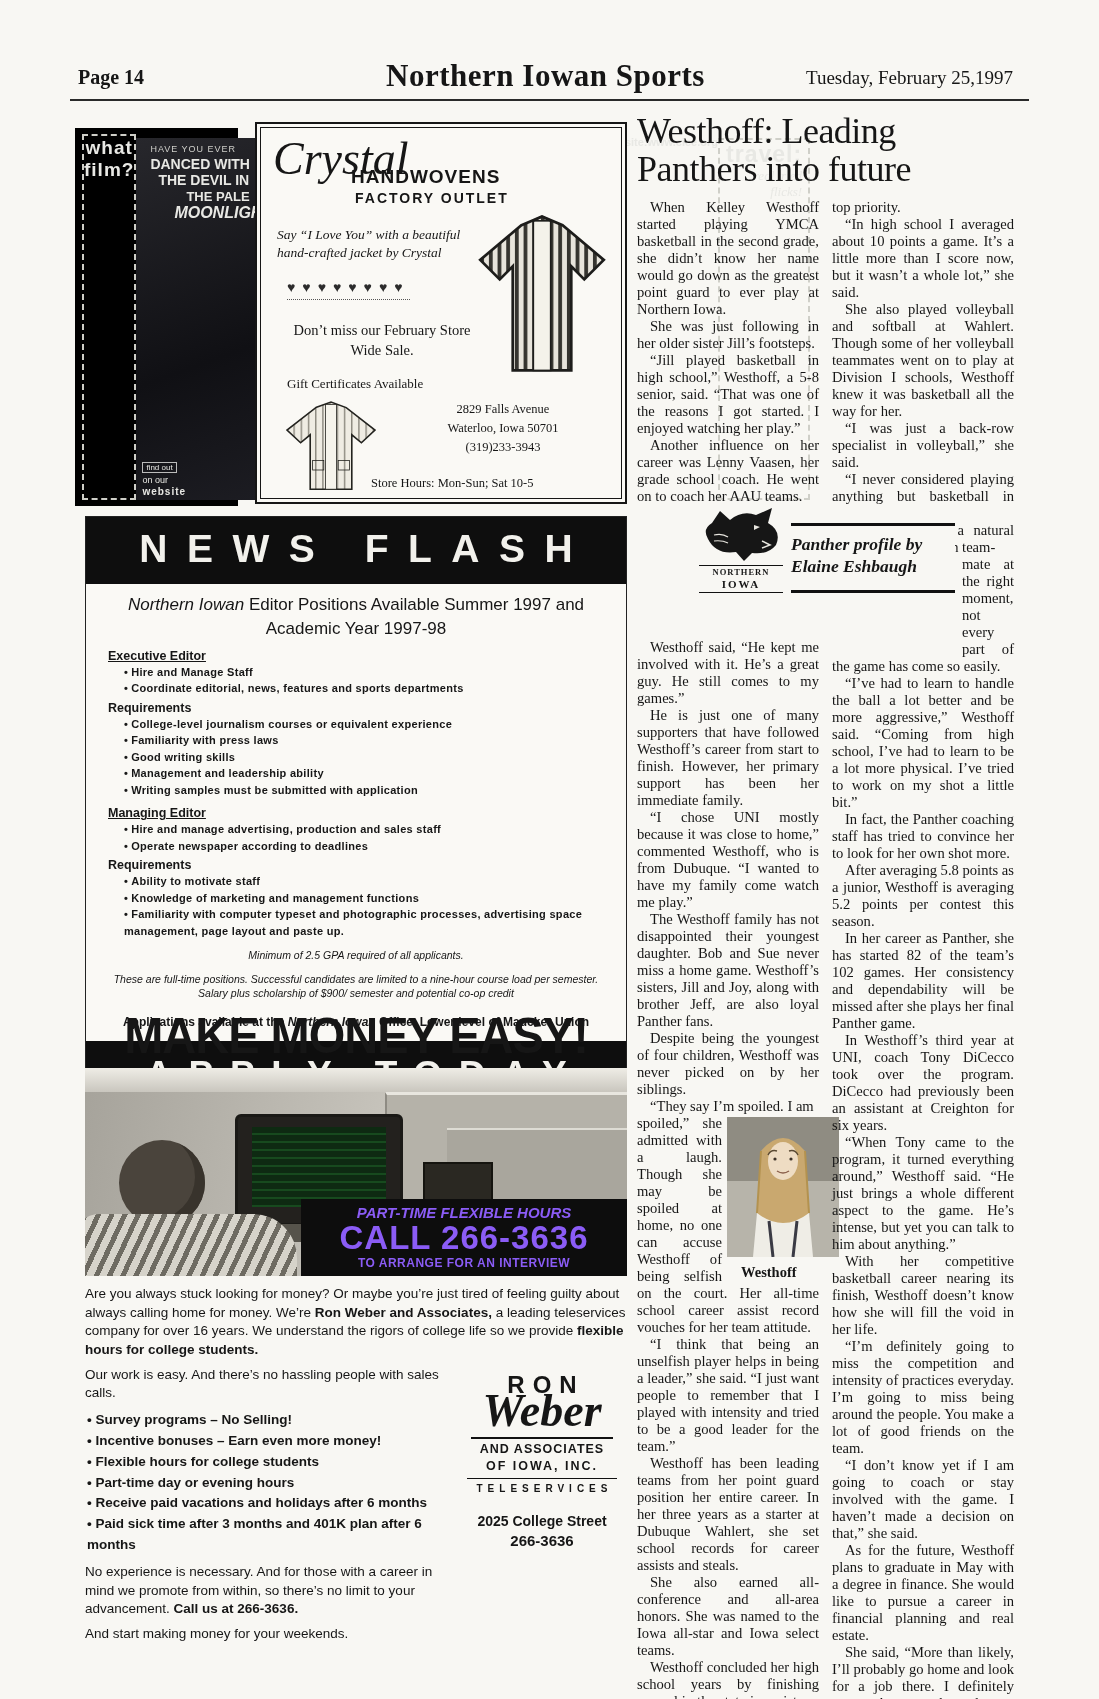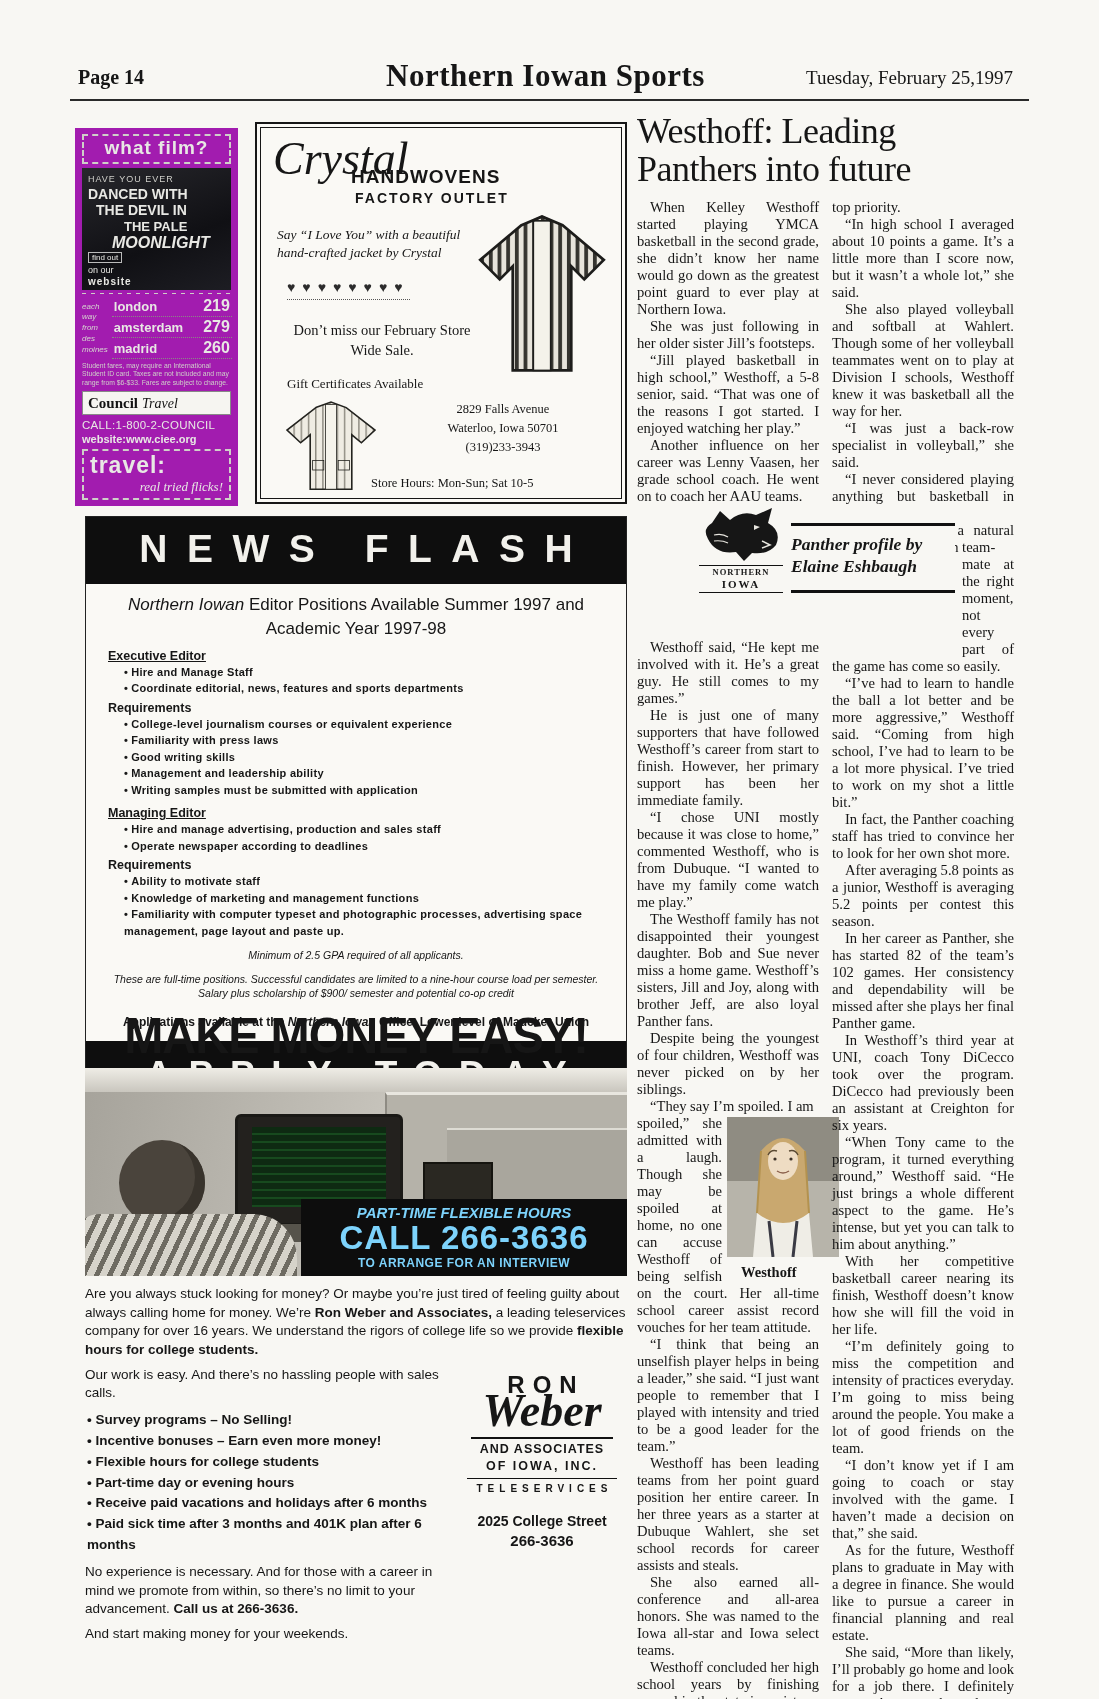--- a/index.html
+++ b/index.html
@@ -7,23 +7,23 @@
 .page{position:relative;width:1099px;height:1699px;margin:0 auto;background:#f8f7f3;color:#161616;overflow:hidden}
 
 
 .page-head{position:absolute;left:78px;right:86px;top:50px;height:44px}
 .pnum{position:absolute;left:0;bottom:5px;font-size:20px;font-weight:bold}
 .ptitle{position:absolute;left:0;right:0;bottom:0;text-align:center;font-size:31px;font-weight:bold;letter-spacing:.5px}
 .pdate{position:absolute;right:0;bottom:5px;font-size:19px}
 .head-rule{position:absolute;left:70px;right:70px;top:99px;border-top:2px solid #2a2a2a}
 
 
-.film-ad{position:absolute;left:75px;top:128px;width:163px;height:378px;background:#a21caf;color:#e8e8e4;font-family:"Liberation Sans",sans-serif;padding:6px 7px;display:flex;flex-direction:column}
+.film-ad{position:absolute;left:75px;top:128px;width:163px;height:378px;background:#000000;color:#e8e8e4;font-family:"Liberation Sans",sans-serif;padding:6px 7px;display:flex;flex-direction:row}
 .fa-title{border:2px dashed #cfcfc8;text-align:center;font-weight:bold;font-size:19px;padding:1px 0 3px;letter-spacing:1px}
-.fa-quote{margin-top:4px;background:linear-gradient(160deg,#27272c,#101014 60%,#1d1d23);padding:6px 6px 4px;flex:0 0 122px;position:relative}
+.fa-quote{margin-top:4px;background:linear-gradient(160deg,#27272c,#101014 60%,#1d1d23);padding:6px 14px 4px;flex:0 0 122px;position:relative}
 .fq0{font-size:9px;letter-spacing:1px;color:#cfcfca}
 .fq1{font-size:14px;font-weight:bold;margin-top:2px}
 .fq2{font-size:14px;font-weight:bold;margin-left:8px}
 .fq3{font-size:13px;font-weight:bold;margin-left:36px;margin-top:1px}
 .fq4{font-size:16px;font-weight:bold;font-style:italic;margin-left:24px}
 .fa-find{position:absolute;left:6px;bottom:27px;font-size:8px;border:1px solid #bbb;padding:0 3px}
 .fa-onour{position:absolute;left:6px;bottom:15px;font-size:9px}
 .fa-webword{position:absolute;left:6px;bottom:3px;font-size:10px;font-weight:bold;letter-spacing:1px}
 .perf{height:5px;margin:3px 0 2px;background:repeating-linear-gradient(90deg,#cfcfc8 0 4px,transparent 4px 9px)}
 .fa-prices{display:flex;gap:4px}
@@ -77,21 +77,21 @@
 .ma-photo{position:relative;height:208px;background:linear-gradient(100deg,#a6a39b,#c7c4bc 55%,#b3b0a8);overflow:hidden}
 .ph-ceil{position:absolute;left:0;top:0;right:0;height:24px;background:linear-gradient(#efede6,#c9c6be)}
 .ph-cube1{position:absolute;left:300px;top:24px;width:242px;height:124px;background:#b5b2a9;border-top:3px solid #e8e6df;border-left:2px solid #8e8b83}
 .ph-cube2{position:absolute;left:362px;top:60px;width:180px;height:90px;background:#a9a69d;border-top:2px solid #dedcd4}
 .ph-monitor{position:absolute;left:150px;top:46px;width:168px;height:112px;background:#23211e;border-radius:6px;border:3px solid #1a1916}
 .ph-screen{position:absolute;left:14px;top:10px;right:14px;bottom:16px;background:repeating-linear-gradient(#0e2a12 0 6px,#174a1e 6px 8px)}
 .ph-monitor2{position:absolute;left:338px;top:94px;width:70px;height:54px;background:#2a2822;border:2px solid #15140f}
 .ph-desk{position:absolute;left:110px;top:156px;width:240px;height:18px;background:#56534b}
 .ph-head{position:absolute;left:34px;top:72px;width:86px;height:86px;border-radius:50%;background:#4a443c;box-shadow:inset -10px -6px 0 #38332c}
 .ph-shirt{position:absolute;left:-10px;top:146px;width:222px;height:64px;background:repeating-linear-gradient(115deg,#d6d3ca 0 7px,#6e6b62 7px 12px);border-radius:24px 44px 0 0}
-.ma-box{position:absolute;right:0;bottom:0;width:326px;background:#0d0d0d;color:#7dd3fc;text-align:center;padding:5px 4px 6px}
+.ma-box{position:absolute;right:0;bottom:0;width:326px;background:#0d0d0d;color:#8b5cf6;text-align:center;padding:5px 4px 6px}
 .ma-box .b1{font-weight:bold;font-size:15px;font-style:italic}
 .ma-box .b2{font-weight:bold;font-size:33px;letter-spacing:1px;line-height:1.05}
 .ma-box .b3{font-weight:bold;font-size:12px;letter-spacing:.5px}
 .ma-body{margin-top:9px;font-size:13.5px;line-height:1.38}
 .ma-p1{margin-bottom:6px}
 .b{font-weight:bold}
 .ma-cols{display:flex}
 .ma-left{flex:1;padding-right:12px}
 .ma-right{width:170px;text-align:center;font-weight:bold}
 .ma-ul{list-style:none;margin:7px 0 7px 2px}

